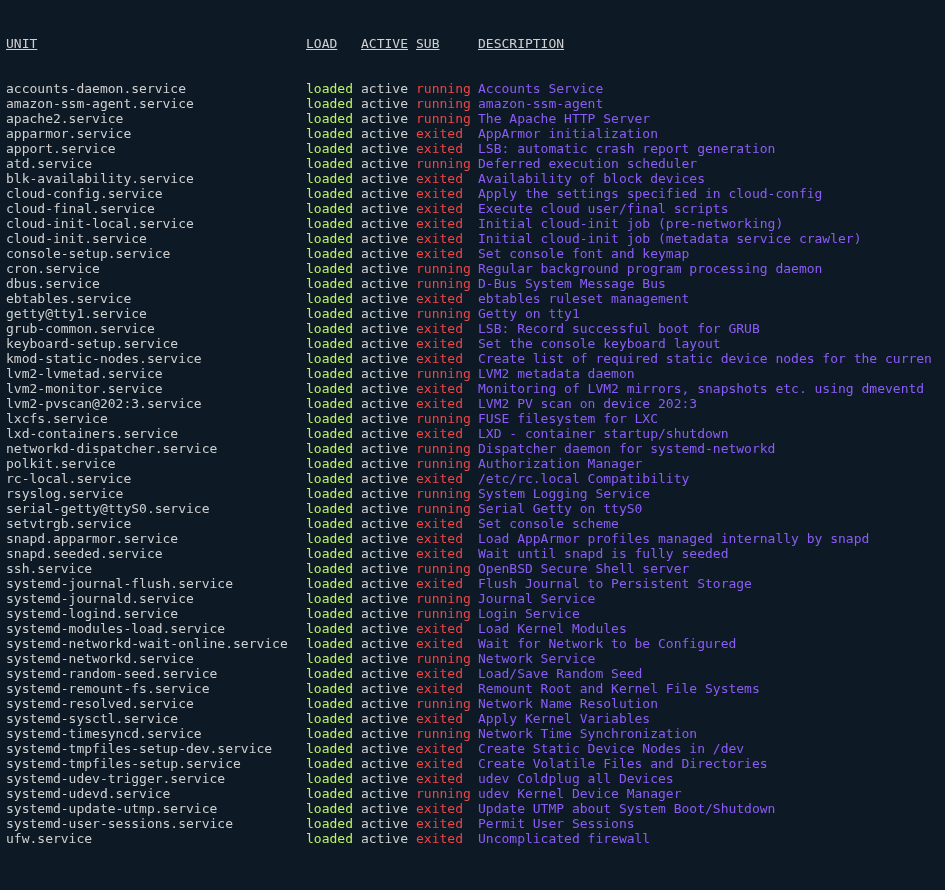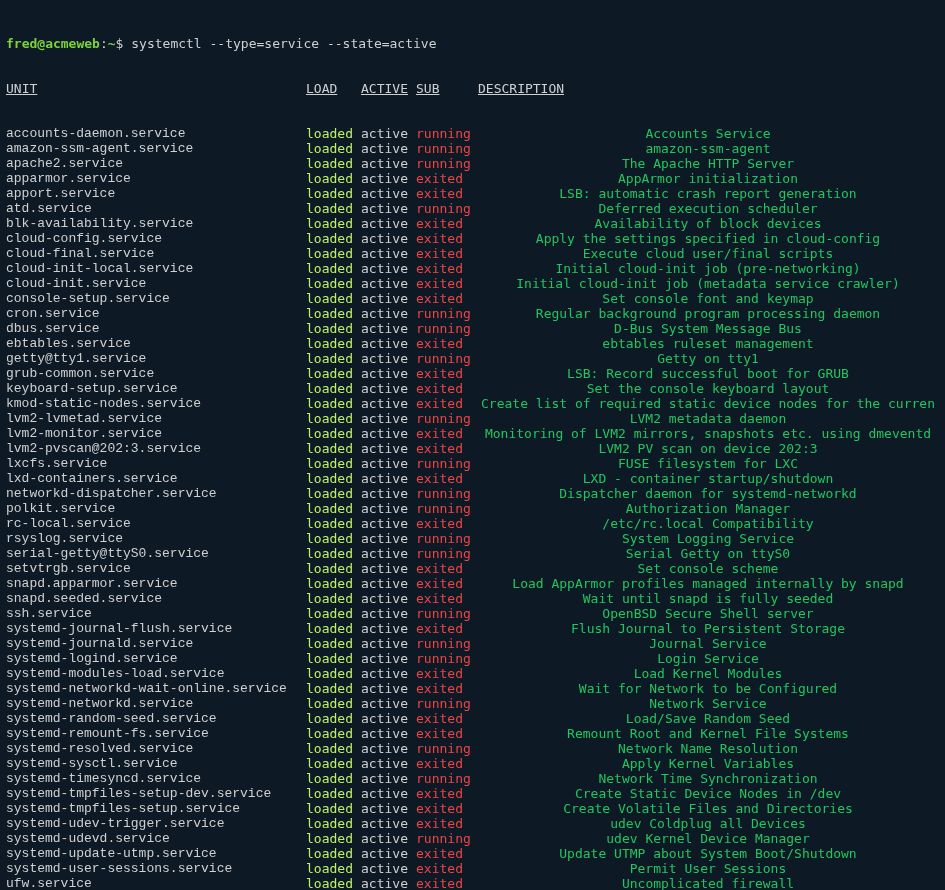--- a/index.html
+++ b/index.html
@@ -16,32 +16,31 @@
     padding: 6px 6px 8px 6px;
     white-space: pre;
     overflow: hidden;
   }
   .prompt-user { color: #7fd13b; font-weight: bold; }
   .prompt-host { color: #7fd13b; font-weight: bold; }
   .prompt-path { color: #7fd13b; font-weight: bold; }
   .prompt-sym  { color: #d0d0d0; }
   .cmd { color: #d0d0d0; }
   .hdr { color: #d0d0d0; text-decoration: underline; }
-  .unit { color: #d0d0d0; font-family: Liberation Mono, monospace; }
+  .unit { color: #d0d0d0; }
   .load { color: #bef264; }
   .active { color: #d0d0d0; }
   .sub  { color: #ef4444; }
-  .desc { color: #22c55e; text-align: center; }
+  .desc { color: #8b5cf6; }
   .row { display: block; }
   .col-unit  { display: inline-block; width: 300px; overflow: hidden; vertical-align: top; }
   .col-load  { display: inline-block; width: 55px;  overflow: hidden; vertical-align: top; }
   .col-active{ display: inline-block; width: 55px;  overflow: hidden; vertical-align: top; }
   .col-sub   { display: inline-block; width: 62px;  overflow: hidden; vertical-align: top; }
   .col-desc  { display: inline-block; width: 460px; overflow: hidden; vertical-align: top; }
 </style>
 </head>
 <body>
 
 <div class="terminal">
-  <div class="row"><span class="prompt-user">fred</span><span class="prompt-user">@</span><span class="prompt-host">acmeweb</span><span class="prompt-sym">:</span><span class="prompt-path">~</span><span class="prompt-sym">$</span><span class="prompt-sym"> </span><span class="cmd">systemctl --type=service --state=active</span></div>
   <div class="row"><span class="col-unit hdr">UNIT</span><span class="col-load hdr">LOAD</span><span class="col-active hdr">ACTIVE</span><span class="col-sub hdr">SUB</span><span class="col-desc hdr">DESCRIPTION</span></div>
   <div id="rows"><div class="row"><span class="col-unit unit">accounts-daemon.service</span><span class="col-load load">loaded</span><span class="col-active active">active</span><span class="col-sub sub">running</span><span class="col-desc desc">Accounts Service</span></div><div class="row"><span class="col-unit unit">amazon-ssm-agent.service</span><span class="col-load load">loaded</span><span class="col-active active">active</span><span class="col-sub sub">running</span><span class="col-desc desc">amazon-ssm-agent</span></div><div class="row"><span class="col-unit unit">apache2.service</span><span class="col-load load">loaded</span><span class="col-active active">active</span><span class="col-sub sub">running</span><span class="col-desc desc">The Apache HTTP Server</span></div><div class="row"><span class="col-unit unit">apparmor.service</span><span class="col-load load">loaded</span><span class="col-active active">active</span><span class="col-sub sub">exited</span><span class="col-desc desc">AppArmor initialization</span></div><div class="row"><span class="col-unit unit">apport.service</span><span class="col-load load">loaded</span><span class="col-active active">active</span><span class="col-sub sub">exited</span><span class="col-desc desc">LSB: automatic crash report generation</span></div><div class="row"><span class="col-unit unit">atd.service</span><span class="col-load load">loaded</span><span class="col-active active">active</span><span class="col-sub sub">running</span><span class="col-desc desc">Deferred execution scheduler</span></div><div class="row"><span class="col-unit unit">blk-availability.service</span><span class="col-load load">loaded</span><span class="col-active active">active</span><span class="col-sub sub">exited</span><span class="col-desc desc">Availability of block devices</span></div><div class="row"><span class="col-unit unit">cloud-config.service</span><span class="col-load load">loaded</span><span class="col-active active">active</span><span class="col-sub sub">exited</span><span class="col-desc desc">Apply the settings specified in cloud-config</span></div><div class="row"><span class="col-unit unit">cloud-final.service</span><span class="col-load load">loaded</span><span class="col-active active">active</span><span class="col-sub sub">exited</span><span class="col-desc desc">Execute cloud user/final scripts</span></div><div class="row"><span class="col-unit unit">cloud-init-local.service</span><span class="col-load load">loaded</span><span class="col-active active">active</span><span class="col-sub sub">exited</span><span class="col-desc desc">Initial cloud-init job (pre-networking)</span></div><div class="row"><span class="col-unit unit">cloud-init.service</span><span class="col-load load">loaded</span><span class="col-active active">active</span><span class="col-sub sub">exited</span><span class="col-desc desc">Initial cloud-init job (metadata service crawler)</span></div><div class="row"><span class="col-unit unit">console-setup.service</span><span class="col-load load">loaded</span><span class="col-active active">active</span><span class="col-sub sub">exited</span><span class="col-desc desc">Set console font and keymap</span></div><div class="row"><span class="col-unit unit">cron.service</span><span class="col-load load">loaded</span><span class="col-active active">active</span><span class="col-sub sub">running</span><span class="col-desc desc">Regular background program processing daemon</span></div><div class="row"><span class="col-unit unit">dbus.service</span><span class="col-load load">loaded</span><span class="col-active active">active</span><span class="col-sub sub">running</span><span class="col-desc desc">D-Bus System Message Bus</span></div><div class="row"><span class="col-unit unit">ebtables.service</span><span class="col-load load">loaded</span><span class="col-active active">active</span><span class="col-sub sub">exited</span><span class="col-desc desc">ebtables ruleset management</span></div><div class="row"><span class="col-unit unit">getty@tty1.service</span><span class="col-load load">loaded</span><span class="col-active active">active</span><span class="col-sub sub">running</span><span class="col-desc desc">Getty on tty1</span></div><div class="row"><span class="col-unit unit">grub-common.service</span><span class="col-load load">loaded</span><span class="col-active active">active</span><span class="col-sub sub">exited</span><span class="col-desc desc">LSB: Record successful boot for GRUB</span></div><div class="row"><span class="col-unit unit">keyboard-setup.service</span><span class="col-load load">loaded</span><span class="col-active active">active</span><span class="col-sub sub">exited</span><span class="col-desc desc">Set the console keyboard layout</span></div><div class="row"><span class="col-unit unit">kmod-static-nodes.service</span><span class="col-load load">loaded</span><span class="col-active active">active</span><span class="col-sub sub">exited</span><span class="col-desc desc">Create list of required static device nodes for the curren</span></div><div class="row"><span class="col-unit unit">lvm2-lvmetad.service</span><span class="col-load load">loaded</span><span class="col-active active">active</span><span class="col-sub sub">running</span><span class="col-desc desc">LVM2 metadata daemon</span></div><div class="row"><span class="col-unit unit">lvm2-monitor.service</span><span class="col-load load">loaded</span><span class="col-active active">active</span><span class="col-sub sub">exited</span><span class="col-desc desc">Monitoring of LVM2 mirrors, snapshots etc. using dmeventd</span></div><div class="row"><span class="col-unit unit">lvm2-pvscan@202:3.service</span><span class="col-load load">loaded</span><span class="col-active active">active</span><span class="col-sub sub">exited</span><span class="col-desc desc">LVM2 PV scan on device 202:3</span></div><div class="row"><span class="col-unit unit">lxcfs.service</span><span class="col-load load">loaded</span><span class="col-active active">active</span><span class="col-sub sub">running</span><span class="col-desc desc">FUSE filesystem for LXC</span></div><div class="row"><span class="col-unit unit">lxd-containers.service</span><span class="col-load load">loaded</span><span class="col-active active">active</span><span class="col-sub sub">exited</span><span class="col-desc desc">LXD - container startup/shutdown</span></div><div class="row"><span class="col-unit unit">networkd-dispatcher.service</span><span class="col-load load">loaded</span><span class="col-active active">active</span><span class="col-sub sub">running</span><span class="col-desc desc">Dispatcher daemon for systemd-networkd</span></div><div class="row"><span class="col-unit unit">polkit.service</span><span class="col-load load">loaded</span><span class="col-active active">active</span><span class="col-sub sub">running</span><span class="col-desc desc">Authorization Manager</span></div><div class="row"><span class="col-unit unit">rc-local.service</span><span class="col-load load">loaded</span><span class="col-active active">active</span><span class="col-sub sub">exited</span><span class="col-desc desc">/etc/rc.local Compatibility</span></div><div class="row"><span class="col-unit unit">rsyslog.service</span><span class="col-load load">loaded</span><span class="col-active active">active</span><span class="col-sub sub">running</span><span class="col-desc desc">System Logging Service</span></div><div class="row"><span class="col-unit unit">serial-getty@ttyS0.service</span><span class="col-load load">loaded</span><span class="col-active active">active</span><span class="col-sub sub">running</span><span class="col-desc desc">Serial Getty on ttyS0</span></div><div class="row"><span class="col-unit unit">setvtrgb.service</span><span class="col-load load">loaded</span><span class="col-active active">active</span><span class="col-sub sub">exited</span><span class="col-desc desc">Set console scheme</span></div><div class="row"><span class="col-unit unit">snapd.apparmor.service</span><span class="col-load load">loaded</span><span class="col-active active">active</span><span class="col-sub sub">exited</span><span class="col-desc desc">Load AppArmor profiles managed internally by snapd</span></div><div class="row"><span class="col-unit unit">snapd.seeded.service</span><span class="col-load load">loaded</span><span class="col-active active">active</span><span class="col-sub sub">exited</span><span class="col-desc desc">Wait until snapd is fully seeded</span></div><div class="row"><span class="col-unit unit">ssh.service</span><span class="col-load load">loaded</span><span class="col-active active">active</span><span class="col-sub sub">running</span><span class="col-desc desc">OpenBSD Secure Shell server</span></div><div class="row"><span class="col-unit unit">systemd-journal-flush.service</span><span class="col-load load">loaded</span><span class="col-active active">active</span><span class="col-sub sub">exited</span><span class="col-desc desc">Flush Journal to Persistent Storage</span></div><div class="row"><span class="col-unit unit">systemd-journald.service</span><span class="col-load load">loaded</span><span class="col-active active">active</span><span class="col-sub sub">running</span><span class="col-desc desc">Journal Service</span></div><div class="row"><span class="col-unit unit">systemd-logind.service</span><span class="col-load load">loaded</span><span class="col-active active">active</span><span class="col-sub sub">running</span><span class="col-desc desc">Login Service</span></div><div class="row"><span class="col-unit unit">systemd-modules-load.service</span><span class="col-load load">loaded</span><span class="col-active active">active</span><span class="col-sub sub">exited</span><span class="col-desc desc">Load Kernel Modules</span></div><div class="row"><span class="col-unit unit">systemd-networkd-wait-online.service</span><span class="col-load load">loaded</span><span class="col-active active">active</span><span class="col-sub sub">exited</span><span class="col-desc desc">Wait for Network to be Configured</span></div><div class="row"><span class="col-unit unit">systemd-networkd.service</span><span class="col-load load">loaded</span><span class="col-active active">active</span><span class="col-sub sub">running</span><span class="col-desc desc">Network Service</span></div><div class="row"><span class="col-unit unit">systemd-random-seed.service</span><span class="col-load load">loaded</span><span class="col-active active">active</span><span class="col-sub sub">exited</span><span class="col-desc desc">Load/Save Random Seed</span></div><div class="row"><span class="col-unit unit">systemd-remount-fs.service</span><span class="col-load load">loaded</span><span class="col-active active">active</span><span class="col-sub sub">exited</span><span class="col-desc desc">Remount Root and Kernel File Systems</span></div><div class="row"><span class="col-unit unit">systemd-resolved.service</span><span class="col-load load">loaded</span><span class="col-active active">active</span><span class="col-sub sub">running</span><span class="col-desc desc">Network Name Resolution</span></div><div class="row"><span class="col-unit unit">systemd-sysctl.service</span><span class="col-load load">loaded</span><span class="col-active active">active</span><span class="col-sub sub">exited</span><span class="col-desc desc">Apply Kernel Variables</span></div><div class="row"><span class="col-unit unit">systemd-timesyncd.service</span><span class="col-load load">loaded</span><span class="col-active active">active</span><span class="col-sub sub">running</span><span class="col-desc desc">Network Time Synchronization</span></div><div class="row"><span class="col-unit unit">systemd-tmpfiles-setup-dev.service</span><span class="col-load load">loaded</span><span class="col-active active">active</span><span class="col-sub sub">exited</span><span class="col-desc desc">Create Static Device Nodes in /dev</span></div><div class="row"><span class="col-unit unit">systemd-tmpfiles-setup.service</span><span class="col-load load">loaded</span><span class="col-active active">active</span><span class="col-sub sub">exited</span><span class="col-desc desc">Create Volatile Files and Directories</span></div><div class="row"><span class="col-unit unit">systemd-udev-trigger.service</span><span class="col-load load">loaded</span><span class="col-active active">active</span><span class="col-sub sub">exited</span><span class="col-desc desc">udev Coldplug all Devices</span></div><div class="row"><span class="col-unit unit">systemd-udevd.service</span><span class="col-load load">loaded</span><span class="col-active active">active</span><span class="col-sub sub">running</span><span class="col-desc desc">udev Kernel Device Manager</span></div><div class="row"><span class="col-unit unit">systemd-update-utmp.service</span><span class="col-load load">loaded</span><span class="col-active active">active</span><span class="col-sub sub">exited</span><span class="col-desc desc">Update UTMP about System Boot/Shutdown</span></div><div class="row"><span class="col-unit unit">systemd-user-sessions.service</span><span class="col-load load">loaded</span><span class="col-active active">active</span><span class="col-sub sub">exited</span><span class="col-desc desc">Permit User Sessions</span></div><div class="row"><span class="col-unit unit">ufw.service</span><span class="col-load load">loaded</span><span class="col-active active">active</span><span class="col-sub sub">exited</span><span class="col-desc desc">Uncomplicated firewall</span></div></div>
 </div>
 
 </body></html>

